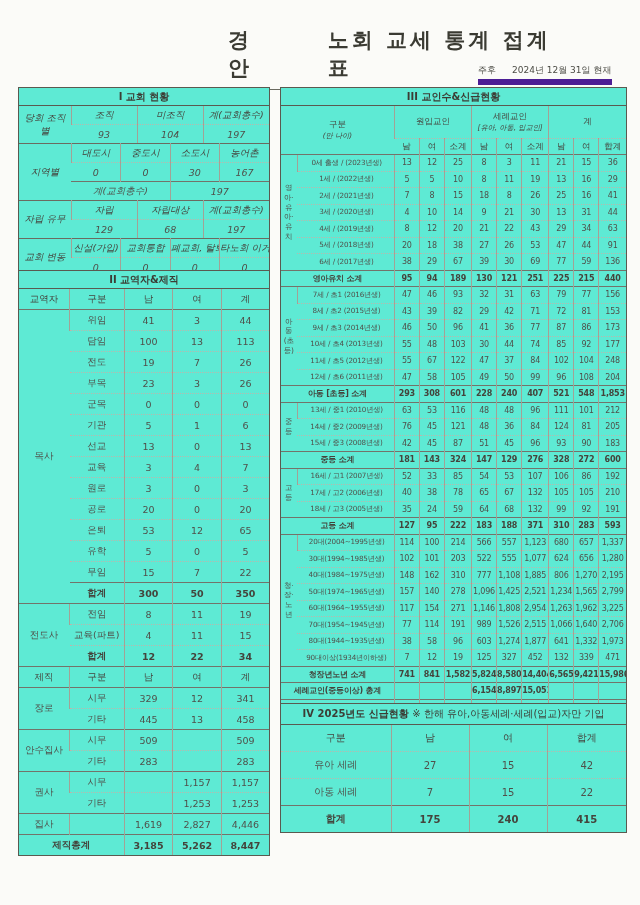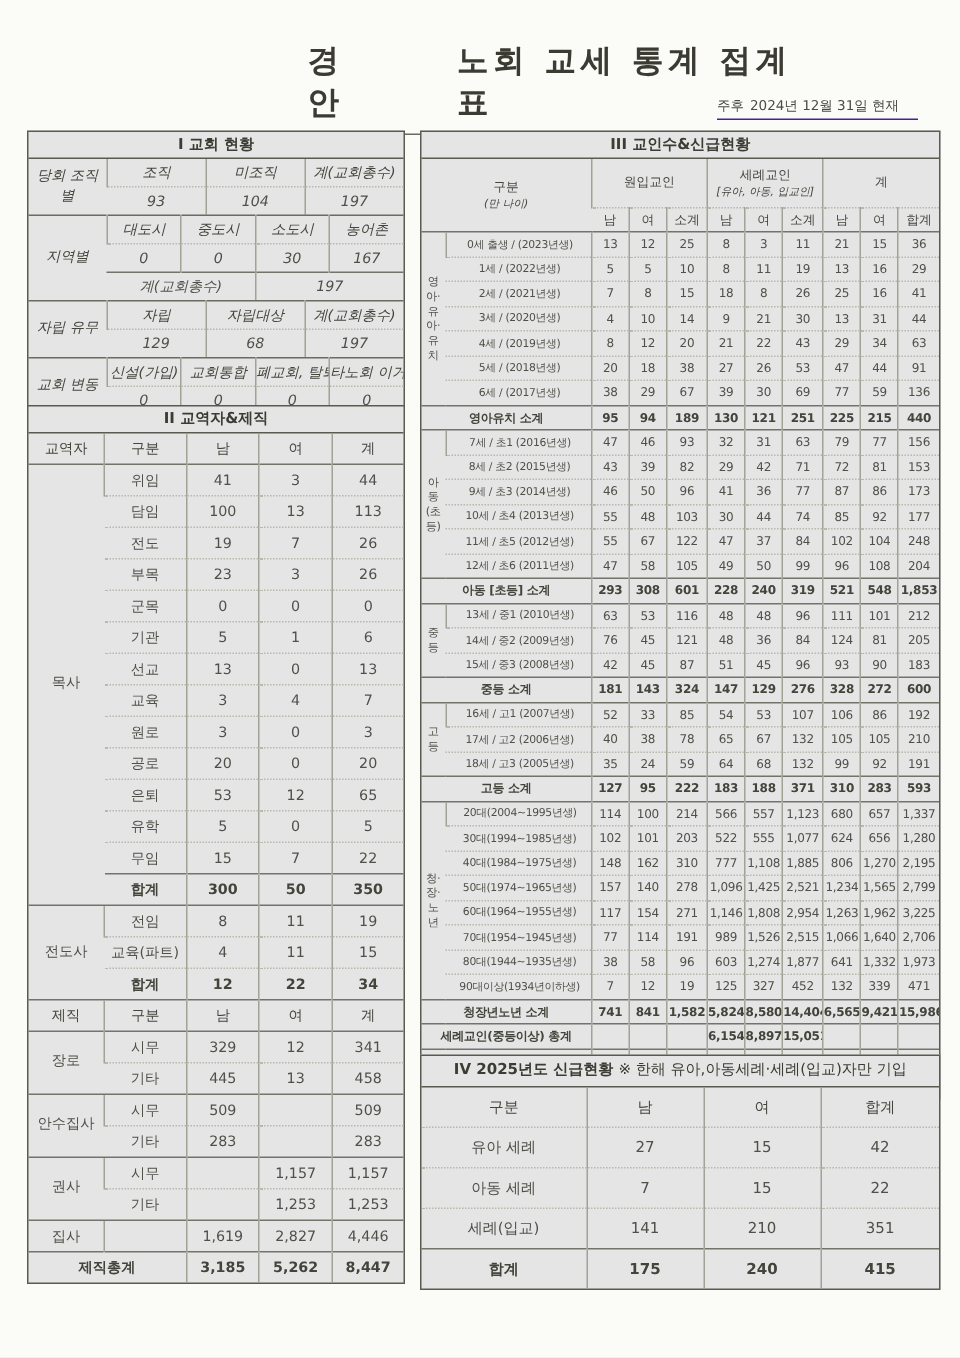--- a/index.html
+++ b/index.html
@@ -1,27 +1,27 @@
 <!DOCTYPE html>
 <html><head>
 <meta charset="utf-8">
 <style>
   html,body{margin:0;padding:0;background:#e9e9e5;}
   .page{position:relative;width:640px;height:905px;background:#fbfbf8;margin:0 auto;
         font-family:"DejaVu Sans",sans-serif;color:#4b4b44;overflow:hidden;}
 
   
-  .title-wrap{position:absolute;left:149px;top:26px;width:335px;display:flex;align-items:flex-end;
+  .title-wrap{position:absolute;left:172px;top:26px;width:335px;display:flex;align-items:flex-end;
               gap:54px;padding:0 0 7px 56px;border-bottom:1.5px solid #6a6a60;}
   .t-big{font-size:21px;font-weight:600;letter-spacing:3px;color:#3b3b33;font-family:"DejaVu Serif",serif;}
-  .date-line{position:absolute;left:478px;top:64px;width:134px;display:flex;gap:4px;
-             font-size:9px;color:#4b4b44;border-bottom:1px solid #4c1d95;padding-bottom:2px;}
+  .date-line{position:absolute;left:478px;top:64px;width:134px;display:flex;gap:16px;
+             font-size:9px;color:#4b4b44;border-bottom:6px solid #4c1d95;padding-bottom:2px;}
 
   
-  .tbl-wrap{position:absolute;border:1.5px solid #5a5a50;background:#e5e5e5;}
+  .tbl-wrap{position:absolute;border:1.5px solid #5a5a50;background:#5eead4;}
   .sec-title{height:17px;line-height:17px;text-align:center;font-size:10px;font-weight:bold;
              color:#3c3c34;border-bottom:1.2px solid #5a5a50;}
   table{border-collapse:collapse;width:100%;table-layout:fixed;}
   td{border-top:1px dotted #b8b8ac;border-left:1px solid #a2a296;padding:0;height:19px;
      font-size:9.5px;color:#50504a;text-align:center;vertical-align:middle;
      overflow:hidden;white-space:nowrap;}
   td:first-child{border-left:none;}
   tr:first-child>td{border-top:none;}
   table.blk-sep{border-top:1.2px solid #6b6b60;}
   tr.gsep>td{border-top:1px solid #73736a;}
@@ -554,21 +554,21 @@
             <td>108</td>
             <td>204</td>
           </tr>
           <tr class="sum gsep">
             <td colspan="2">아동 [초등] 소계</td>
             <td>293</td>
             <td>308</td>
             <td>601</td>
             <td>228</td>
             <td>240</td>
-            <td>319</td>
+            <td>407</td>
             <td>521</td>
             <td>548</td>
             <td>1,853</td>
           </tr>
           <tr class="gsep">
             <td class="vlbl" rowspan="3">중등</td>
             <td class="rlbl">13세 / 중1 (2010년생)</td>
             <td>63</td>
             <td>53</td>
             <td>116</td>
@@ -831,26 +831,20 @@
             <td>27</td>
             <td>15</td>
             <td>42</td>
           </tr>
           <tr>
             <td>아동 세례</td>
             <td>7</td>
             <td>15</td>
             <td>22</td>
           </tr>
-          <tr>
-            <td>세례(입교)</td>
-            <td>141</td>
-            <td>210</td>
-            <td>351</td>
-          </tr>
           <tr class="sum gsep">
             <td>합계</td>
             <td>175</td>
             <td>240</td>
             <td>415</td>
           </tr>
         </tbody>
     </table>
   </div>
 

